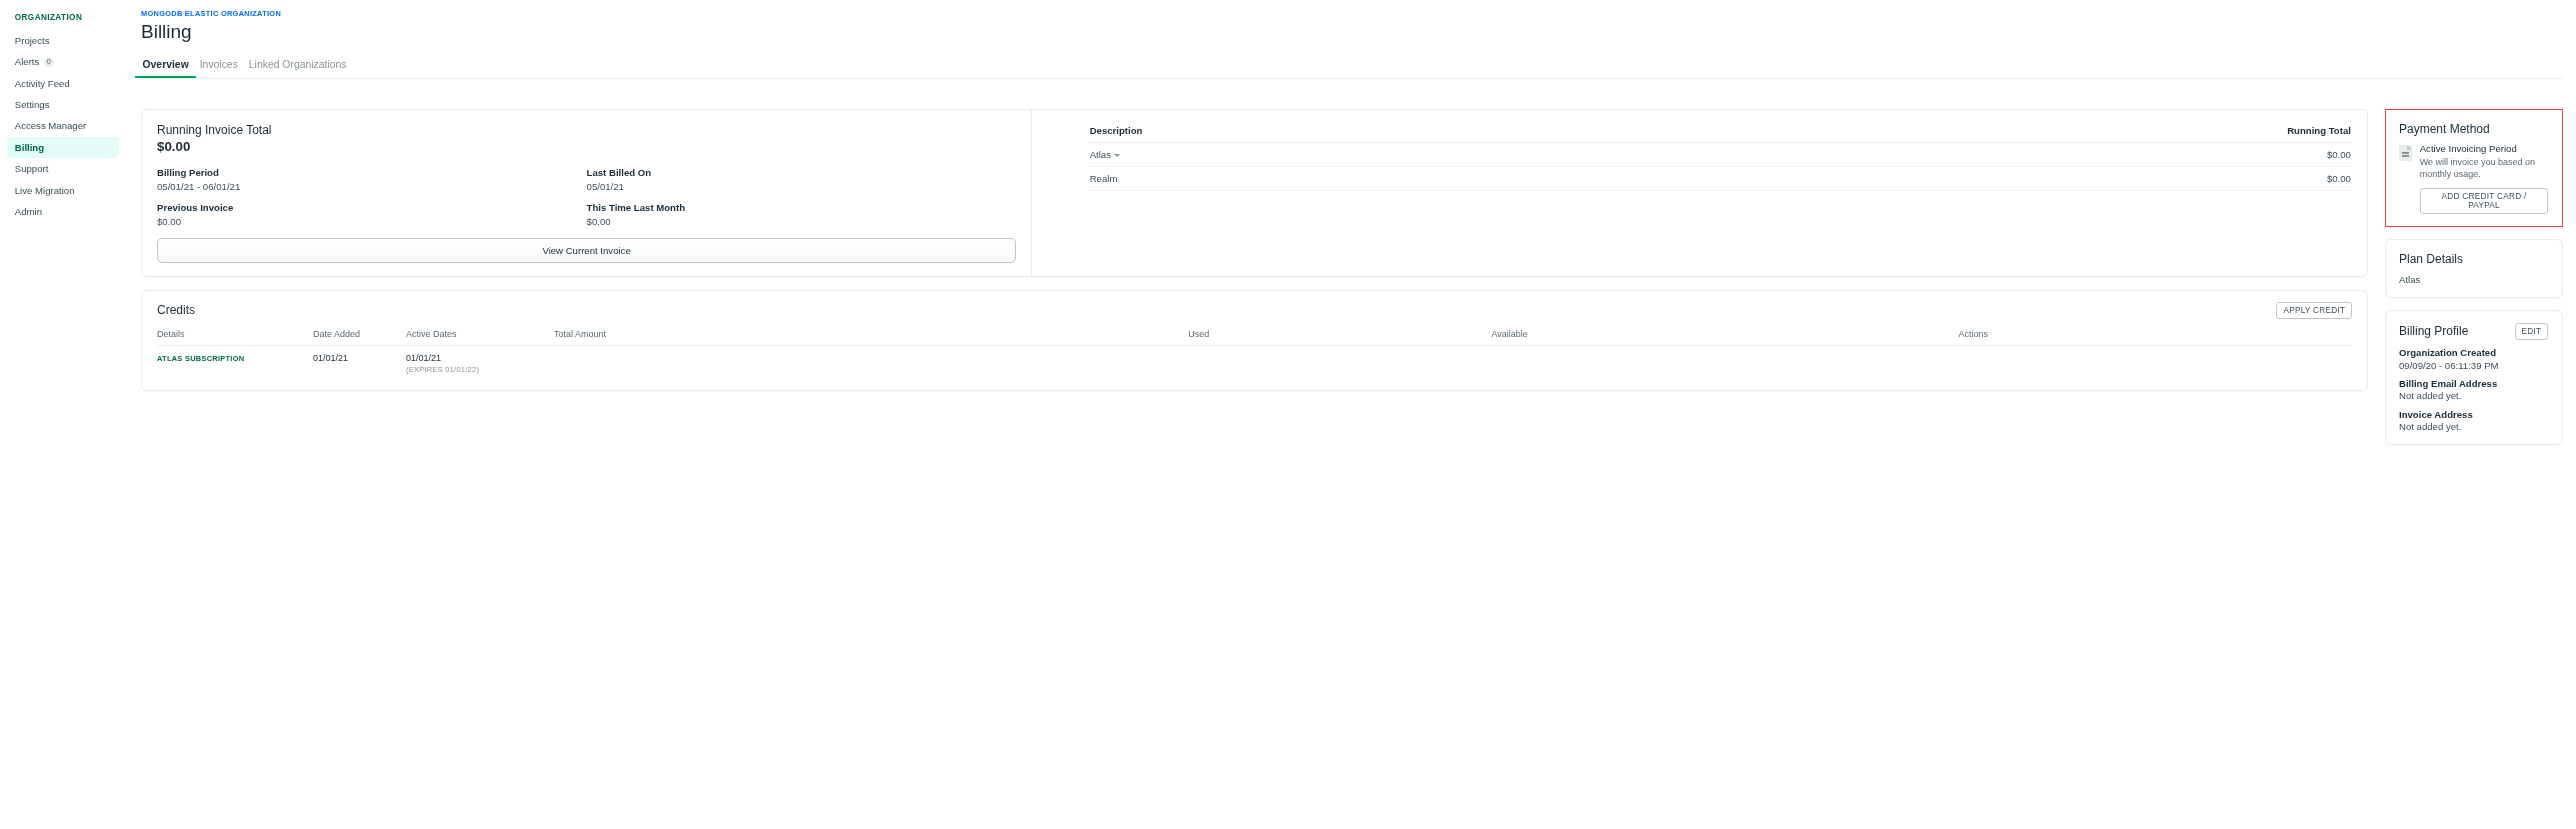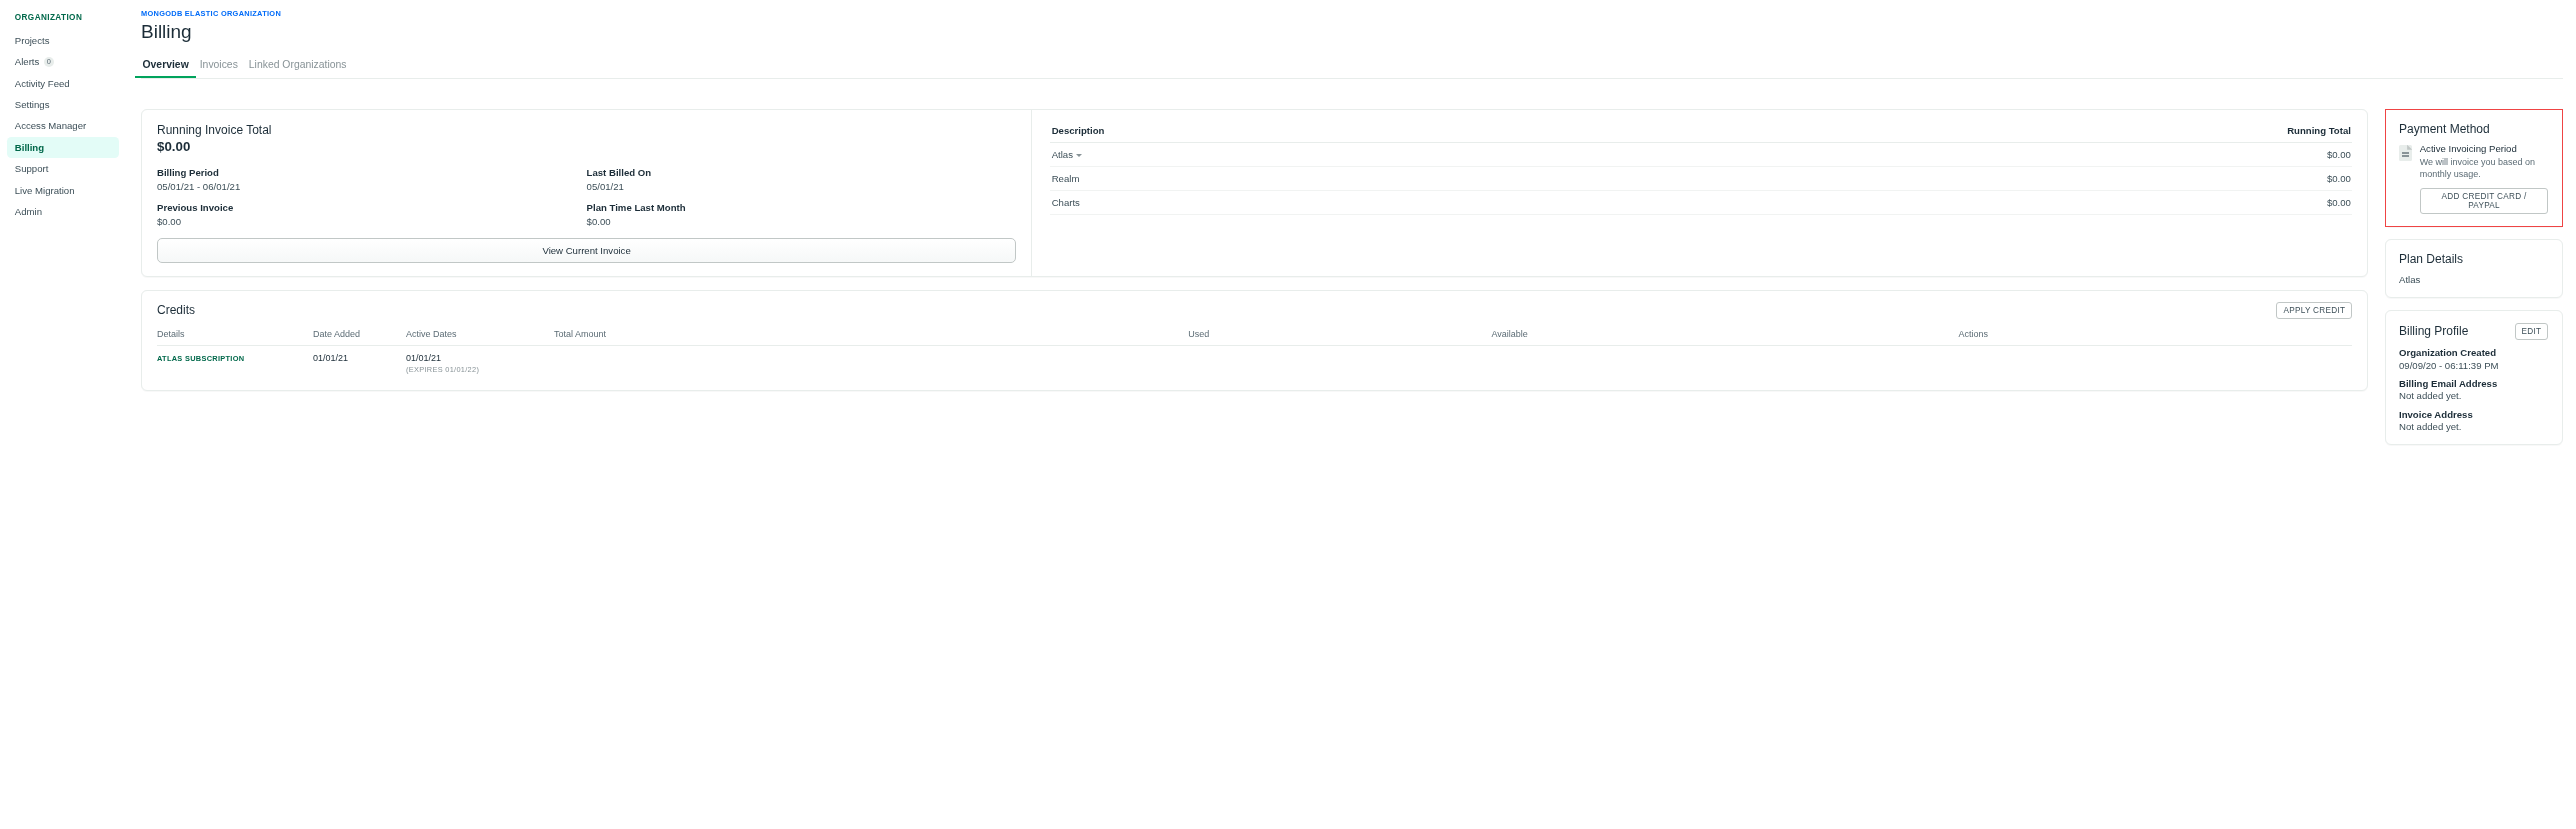--- a/index.html
+++ b/index.html
@@ -105,21 +105,21 @@
   .col-side { width: 178px; flex-shrink: 0; display: flex; flex-direction: column; gap: 12px; }
 
   .card {
     border: 0.7px solid #e8edeb;
     border-radius: 6px;
     background: #fff;
     box-shadow: 0 0.7px 0.7px rgba(0,0,0,0.03);
   }
 
   
-  .top-card { display: flex; }
+  .top-card { display: flex; gap: 38px; }
   .top-left {
     flex: 0 0 40%;
     padding: 13.3px 15px;
     border-right: 0.7px solid #e8edeb;
   }
   .top-right {
     flex: 1;
     padding: 9px 15px 15px 18px;
   }
   .h3 { font-size: 12px; font-weight: 500; color: #1c2d38; }
@@ -299,45 +299,41 @@
               <div class="k">Last Billed On</div>
               <div class="v">05/01/21</div>
             </div>
           </div>
           <div class="kv-row">
             <div class="kv">
               <div class="k">Previous Invoice</div>
               <div class="v">$0.00</div>
             </div>
             <div class="kv">
-              <div class="k">Plan Time Last Month</div>
+              <div class="k">This Time Last Month</div>
               <div class="v">$0.00</div>
             </div>
           </div>
           <button class="wide-btn">View Current Invoice</button>
         </div>
         <div class="top-right">
           <table class="data">
             <thead>
               <tr>
                 <th>Description</th>
                 <th class="right">Running Total</th>
               </tr>
             </thead>
             <tbody>
               <tr>
                 <td><span>Atlas</span><span class="caret-down"></span></td>
                 <td class="right">$0.00</td>
               </tr>
               <tr>
                 <td>Realm</td>
-                <td class="right">$0.00</td>
-              </tr>
-              <tr>
-                <td>Charts</td>
                 <td class="right">$0.00</td>
               </tr>
             </tbody>
           </table>
         </div>
       </div>
 
       <div class="card credits-card">
         <div class="credits-header">
           <div class="h3">Credits</div>

